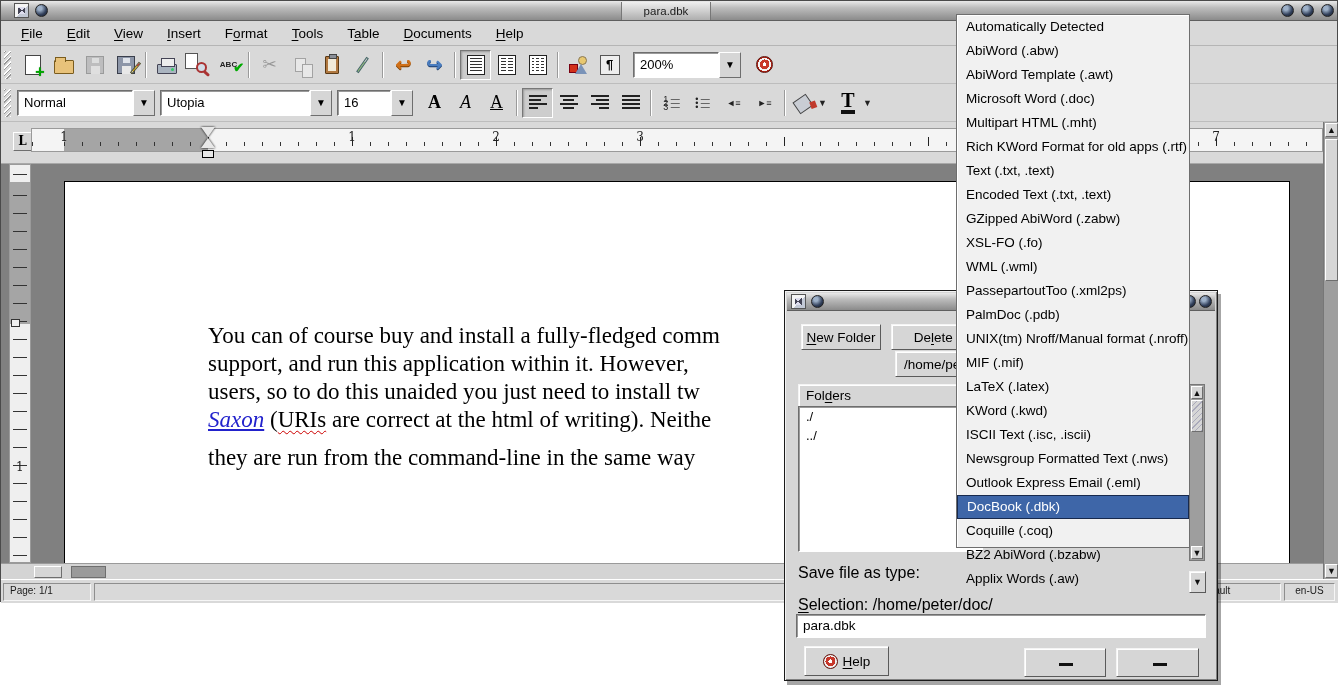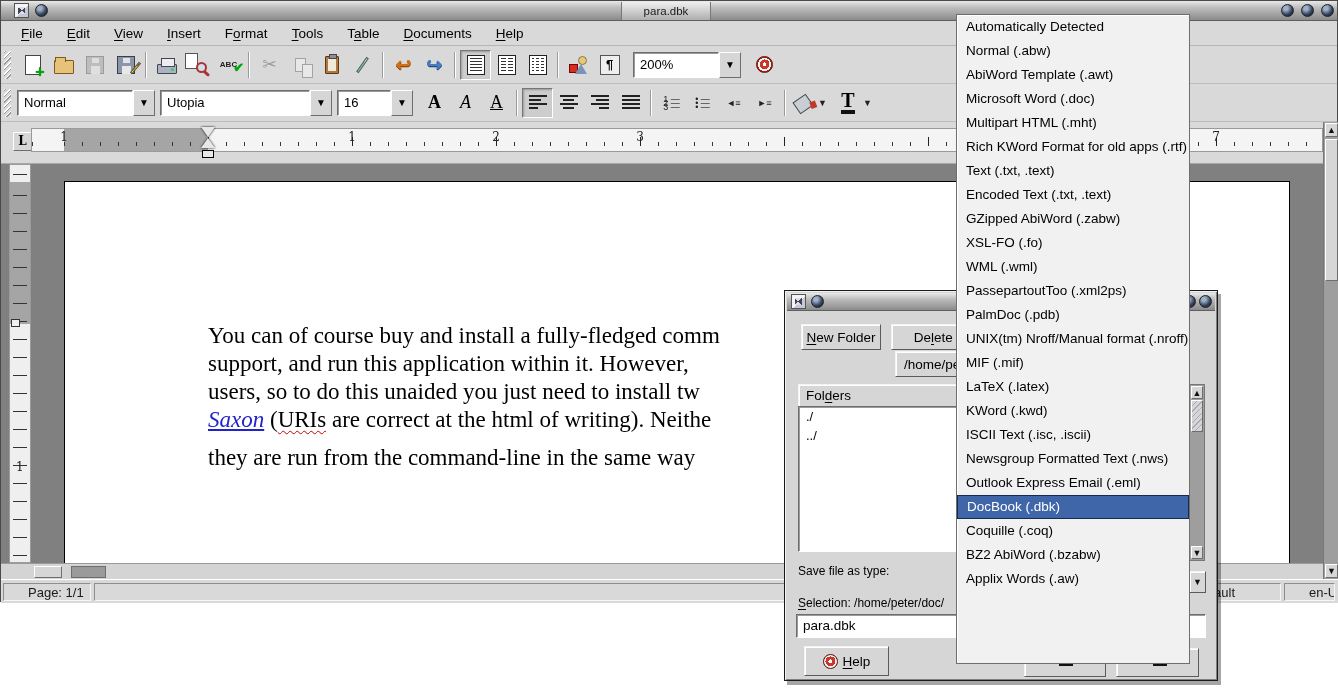--- a/index.html
+++ b/index.html
@@ -114,38 +114,38 @@
   #vscroll { left:1322px; top:121px; width:16px; height:457px; background:#9e9e9e; border-left:1px solid #777; }
   #vscroll .up { position:absolute; top:1px; left:1px; width:13px; height:14px; }
   #vscroll .down { position:absolute; bottom:1px; left:1px; width:13px; height:14px; }
   #vscroll .thumb { position:absolute; top:17px; left:1px; width:13px; height:142px; }
   #hscroll { left:0; top:562px; width:1322px; height:16px; background:#d4d4d4; border-top:1px solid #9a9a9a; }
   #hscroll .box1 { position:absolute; left:33px; top:2px; width:28px; height:12px; }
   #hscroll .box2 { position:absolute; left:70px; top:2px; width:35px; height:12px; background:#9a9a9a; border:1px solid #6e6e6e; }
 
   
   #statusbar { top:578px; left:0; width:1338px; height:24px; background:#d9d9d9; border-top:1px solid #fff; }
-  .sseg { position:absolute; top:3px; height:18px; border:1px solid; border-color:#8e8e8e #f6f6f6 #f6f6f6 #8e8e8e; font-size:13px; color:#1a1a1a; padding:1px 24px; white-space:nowrap; overflow:hidden; }
+  .sseg { position:absolute; top:3px; height:18px; border:1px solid; border-color:#8e8e8e #f6f6f6 #f6f6f6 #8e8e8e; font-size:10px; color:#1a1a1a; padding:1px 6px; white-space:nowrap; overflow:hidden; }
 
   
   #dialog { left:784px; top:290px; width:434px; height:391px; background:#d6d6d6; border:1px solid #1a1a1a; box-shadow:inset 1px 1px 0 #f2f2f2, inset -1px -1px 0 #808080, 3px 4px 0 rgba(0,0,0,.35); z-index:20; }
   #dialog .titlebar { margin:2px; height:18px; }
-  .dlg-label { font-size:12px; color:#000; white-space:nowrap; }
+  .dlg-label { font-size:16px; color:#000; white-space:nowrap; }
   .dbtn { display:flex; align-items:center; justify-content:center; font-size:13.5px; color:#000; gap:5px; }
   #folders-list { left:13px; top:115px; width:185px; height:146px; }
   #folders-list .fitem { font-size:13px; padding:2px 7px; }
   #files-scroll { left:404px; top:93px; width:16px; height:177px; background:#9e9e9e; border:1px solid #777; }
   #files-scroll .up { position:absolute; top:1px; left:1px; width:12px; height:13px; }
   #files-scroll .down { position:absolute; bottom:1px; left:1px; width:12px; height:13px; }
   #files-scroll .thumb { position:absolute; top:15px; left:1px; width:12px; height:32px; background:#d6d6d6 repeating-linear-gradient(135deg,transparent 0 3px,#aab 3px 4px); border:1px solid; border-color:#fff #6e6e6e #6e6e6e #fff; }
   #type-combo-arrow { left:404px; top:280px; width:17px; height:22px; }
   .stub-mark { position:absolute; width:14px; height:3px; background:#111; }
 
   
-  #popup { left:956px; top:14px; width:234px; height:650px; background:#f1f1f1; border:1px solid #6e6e6e; box-shadow:inset 1px 1px 0 #fff; z-index:40; }
+  #popup { left:956px; top:14px; width:234px; height:534px; background:#f1f1f1; border:1px solid #6e6e6e; box-shadow:inset 1px 1px 0 #fff; z-index:40; }
   .pitem { height:24px; line-height:24px; padding-left:9px; font-size:13.5px; color:#000; white-space:nowrap; }
   .pitem.selected { background:var(--selection); color:#fff; border:1px solid #17294d; line-height:22px; }
 </style>
 </head>
 <body>
 
 <div id="screen">
 
   <div id="main-window" class="abs">
 
@@ -438,21 +438,21 @@
       <span class="stub-mark" style="left:34px;top:14px;"></span>
     </div>
     <div class="abs raised2" style="left:331px;top:357px;width:83px;height:29px;">
       <span class="stub-mark" style="left:36px;top:14px;"></span>
     </div>
   </div>
 
   <div id="popup" class="abs">
 
   <div class="pitem">Automatically Detected</div>
-      <div class="pitem">Normal (.abw)</div>
+      <div class="pitem">AbiWord (.abw)</div>
       <div class="pitem">AbiWord Template (.awt)</div>
       <div class="pitem">Microsoft Word (.doc)</div>
       <div class="pitem">Multipart HTML (.mht)</div>
       <div class="pitem">Rich KWord Format for old apps (.rtf)</div>
       <div class="pitem">Text (.txt, .text)</div>
       <div class="pitem">Encoded Text (.txt, .text)</div>
       <div class="pitem">GZipped AbiWord (.zabw)</div>
       <div class="pitem">XSL-FO (.fo)</div>
       <div class="pitem">WML (.wml)</div>
       <div class="pitem">PassepartoutToo (.xml2ps)</div>

